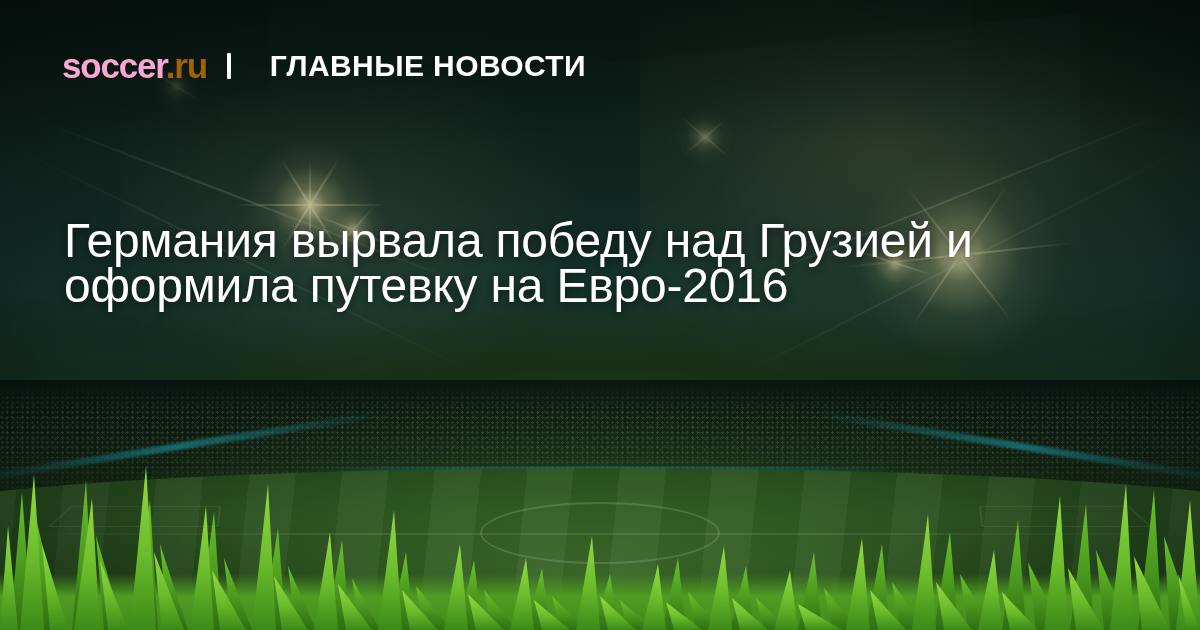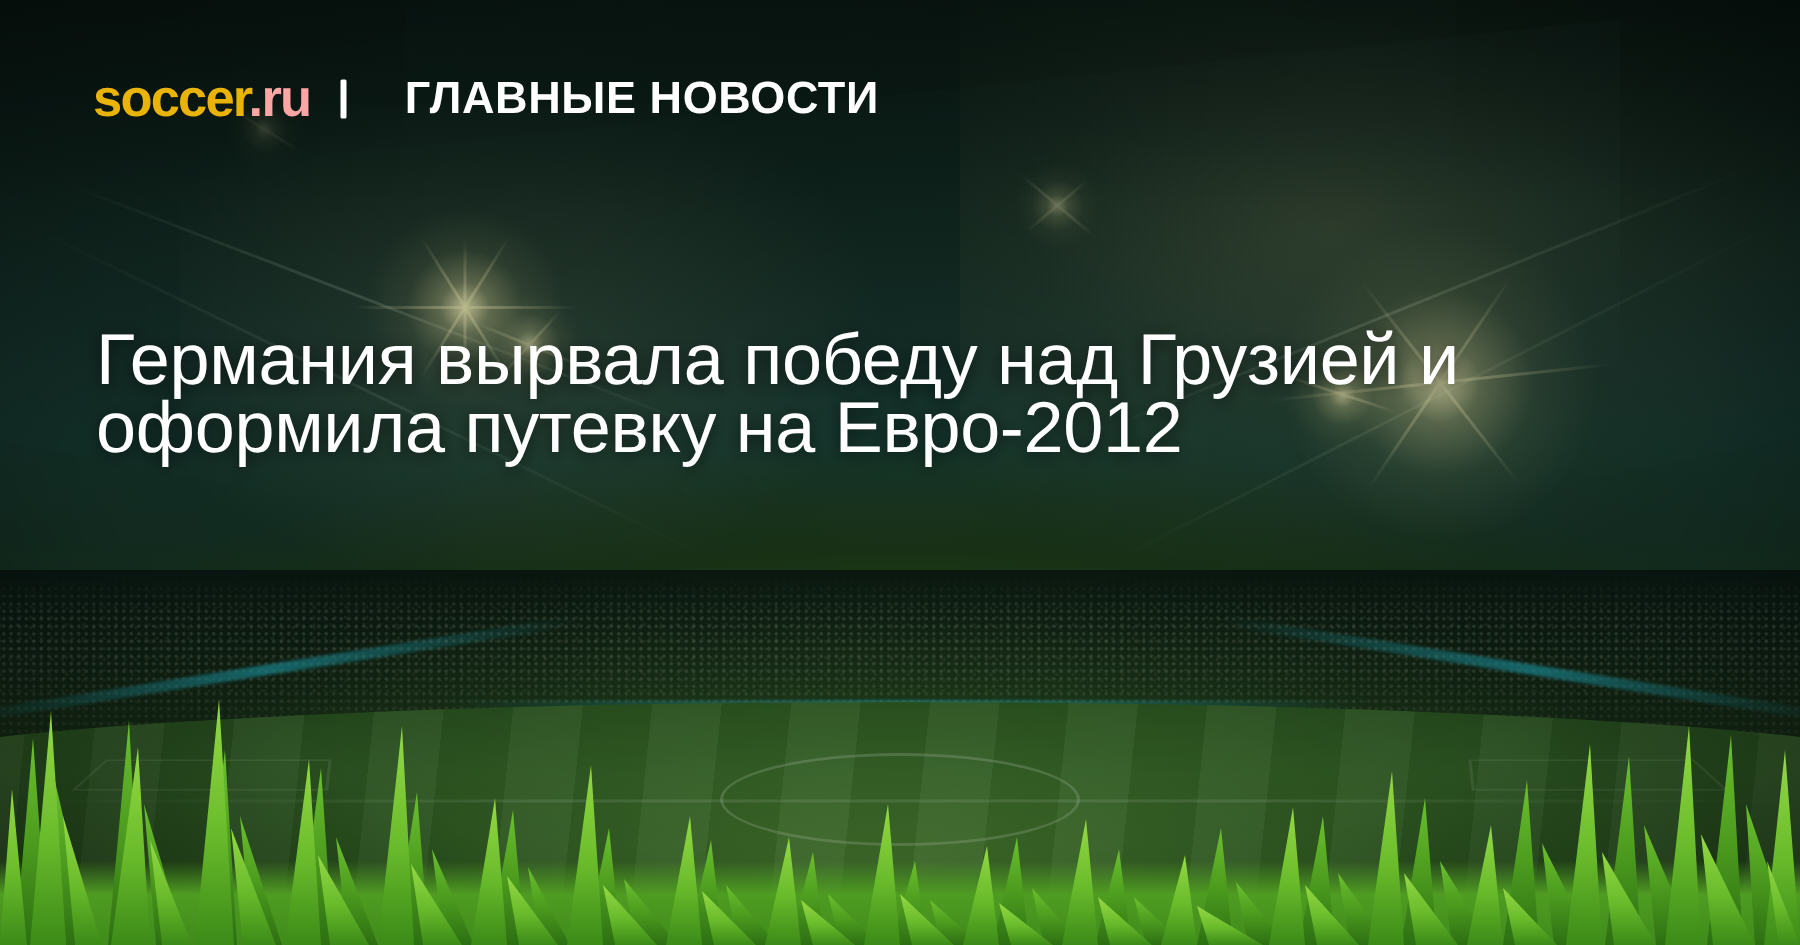--- a/index.html
+++ b/index.html
@@ -207,22 +207,22 @@
   
   .header {
     position:absolute; left:62px; top:48px;
     display:flex; align-items:center; gap:0px;
     z-index:20;
   }
   .logo {
     font-size:35px; font-weight:bold; letter-spacing:-1.2px;
     line-height:1; white-space:nowrap;
   }
-  .logo-soccer { color:#eab308; }
-  .logo-ru     { color:#fca5a5; }
+  .logo-soccer { color:#f9a8d4; }
+  .logo-ru     { color:#a16207; }
   .sep {
     display:inline-block; width:4px; height:26px;
     background:#ffffff; margin:0 17px 0 20px; border-radius:1px;
   }
   .kicker {
     color:#ffffff; font-size:30px; font-weight:bold;
     letter-spacing:.4px; line-height:1; white-space:nowrap;margin-left:22px;
   }
 
   
@@ -404,15 +404,15 @@
       </g>
     </svg>
   </div>
 
   <div class="header">
     <div class="logo"><span class="logo-soccer">soccer</span><span class="logo-ru">.ru</span></div>
     <span class="sep"></span>
     <span class="kicker">ГЛАВНЫЕ НОВОСТИ</span>
   </div>
 
-  <h1 class="headline">Германия вырвала победу над Грузией и оформила путевку на Евро-2012</h1>
+  <h1 class="headline">Германия вырвала победу над Грузией и оформила путевку на Евро-2016</h1>
 
 </div>
 
 </body></html>

